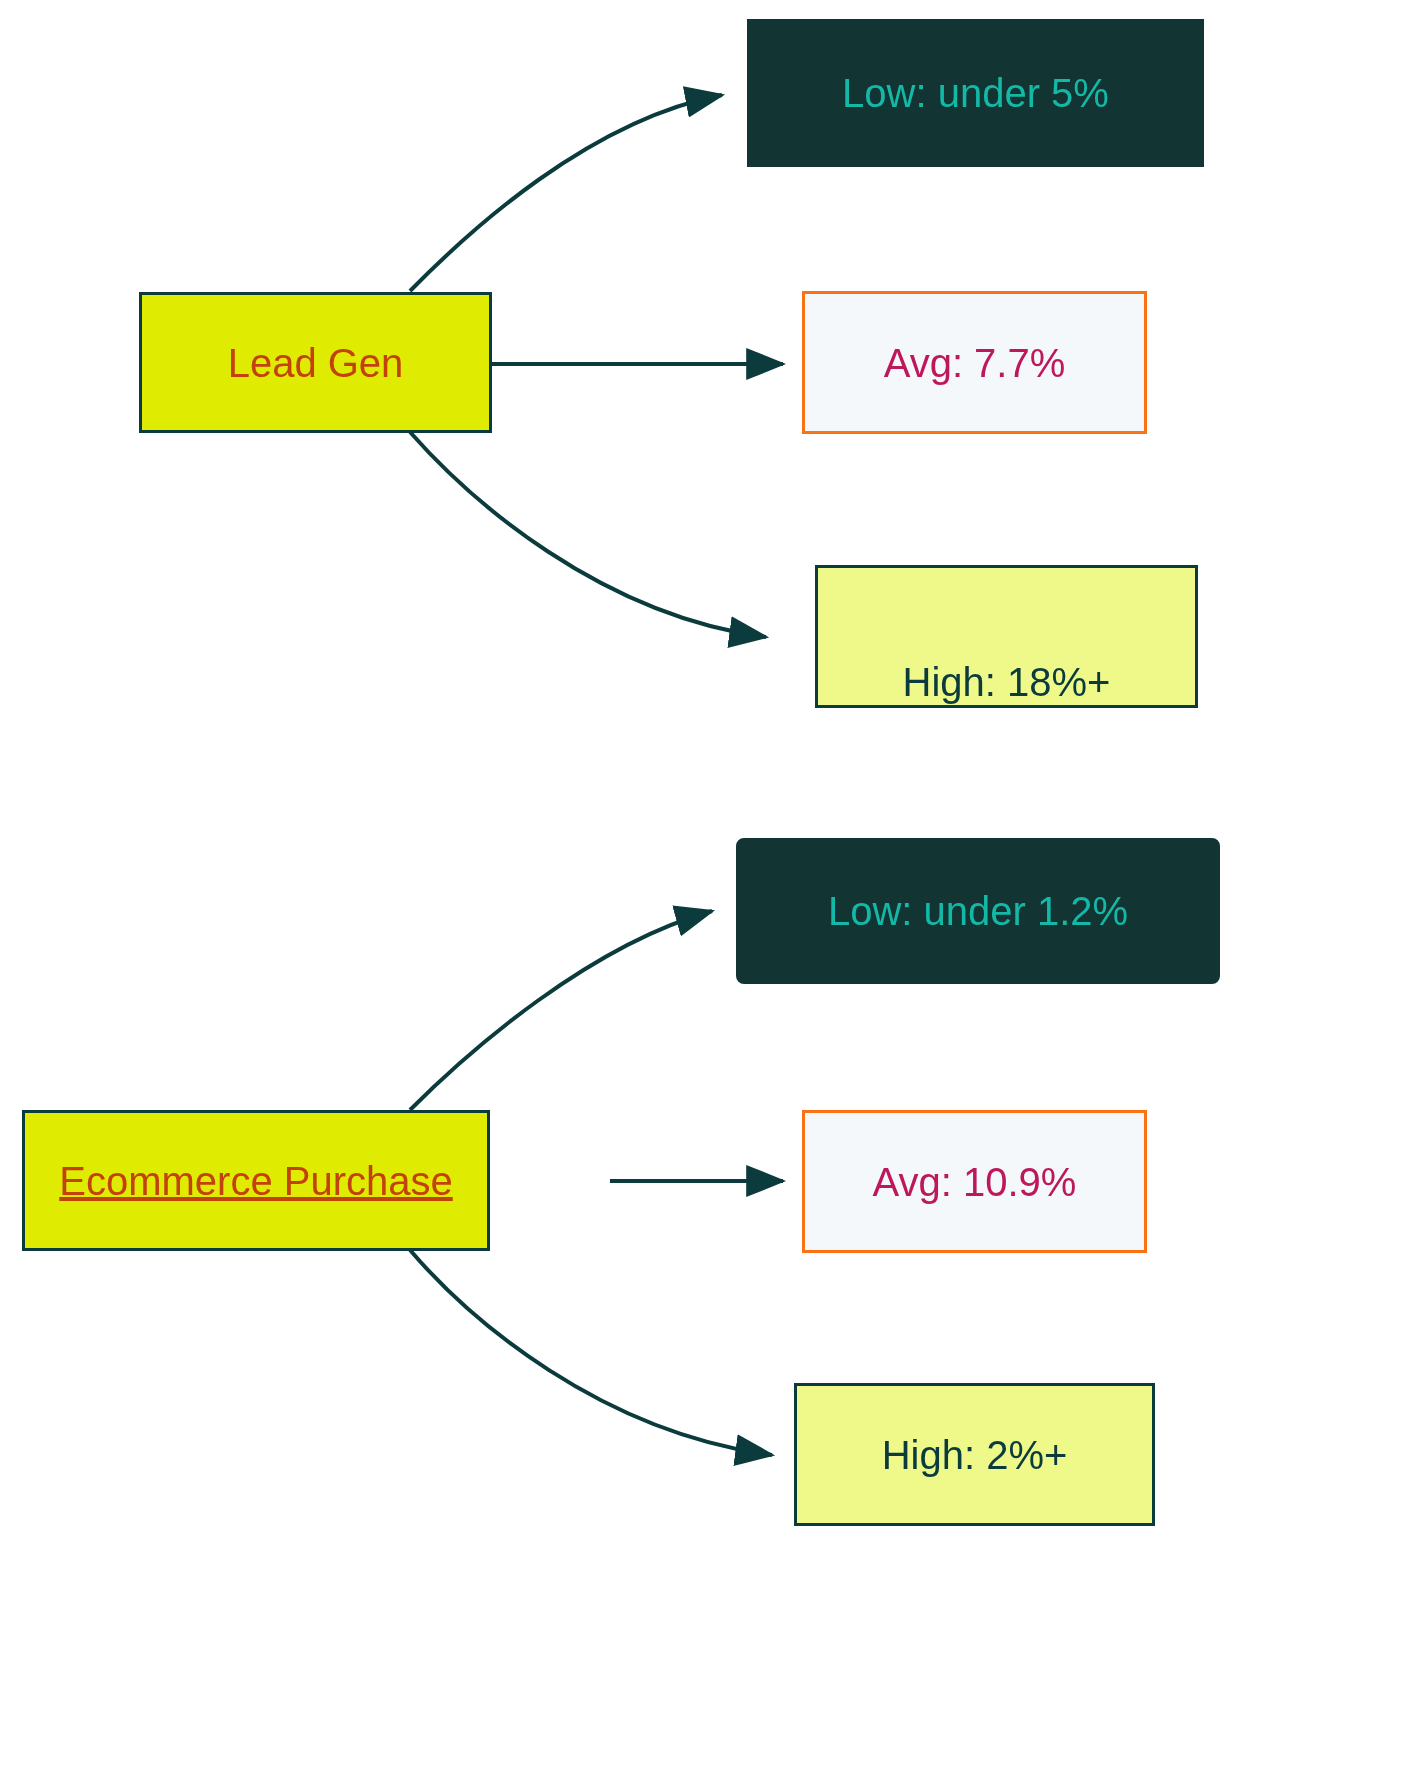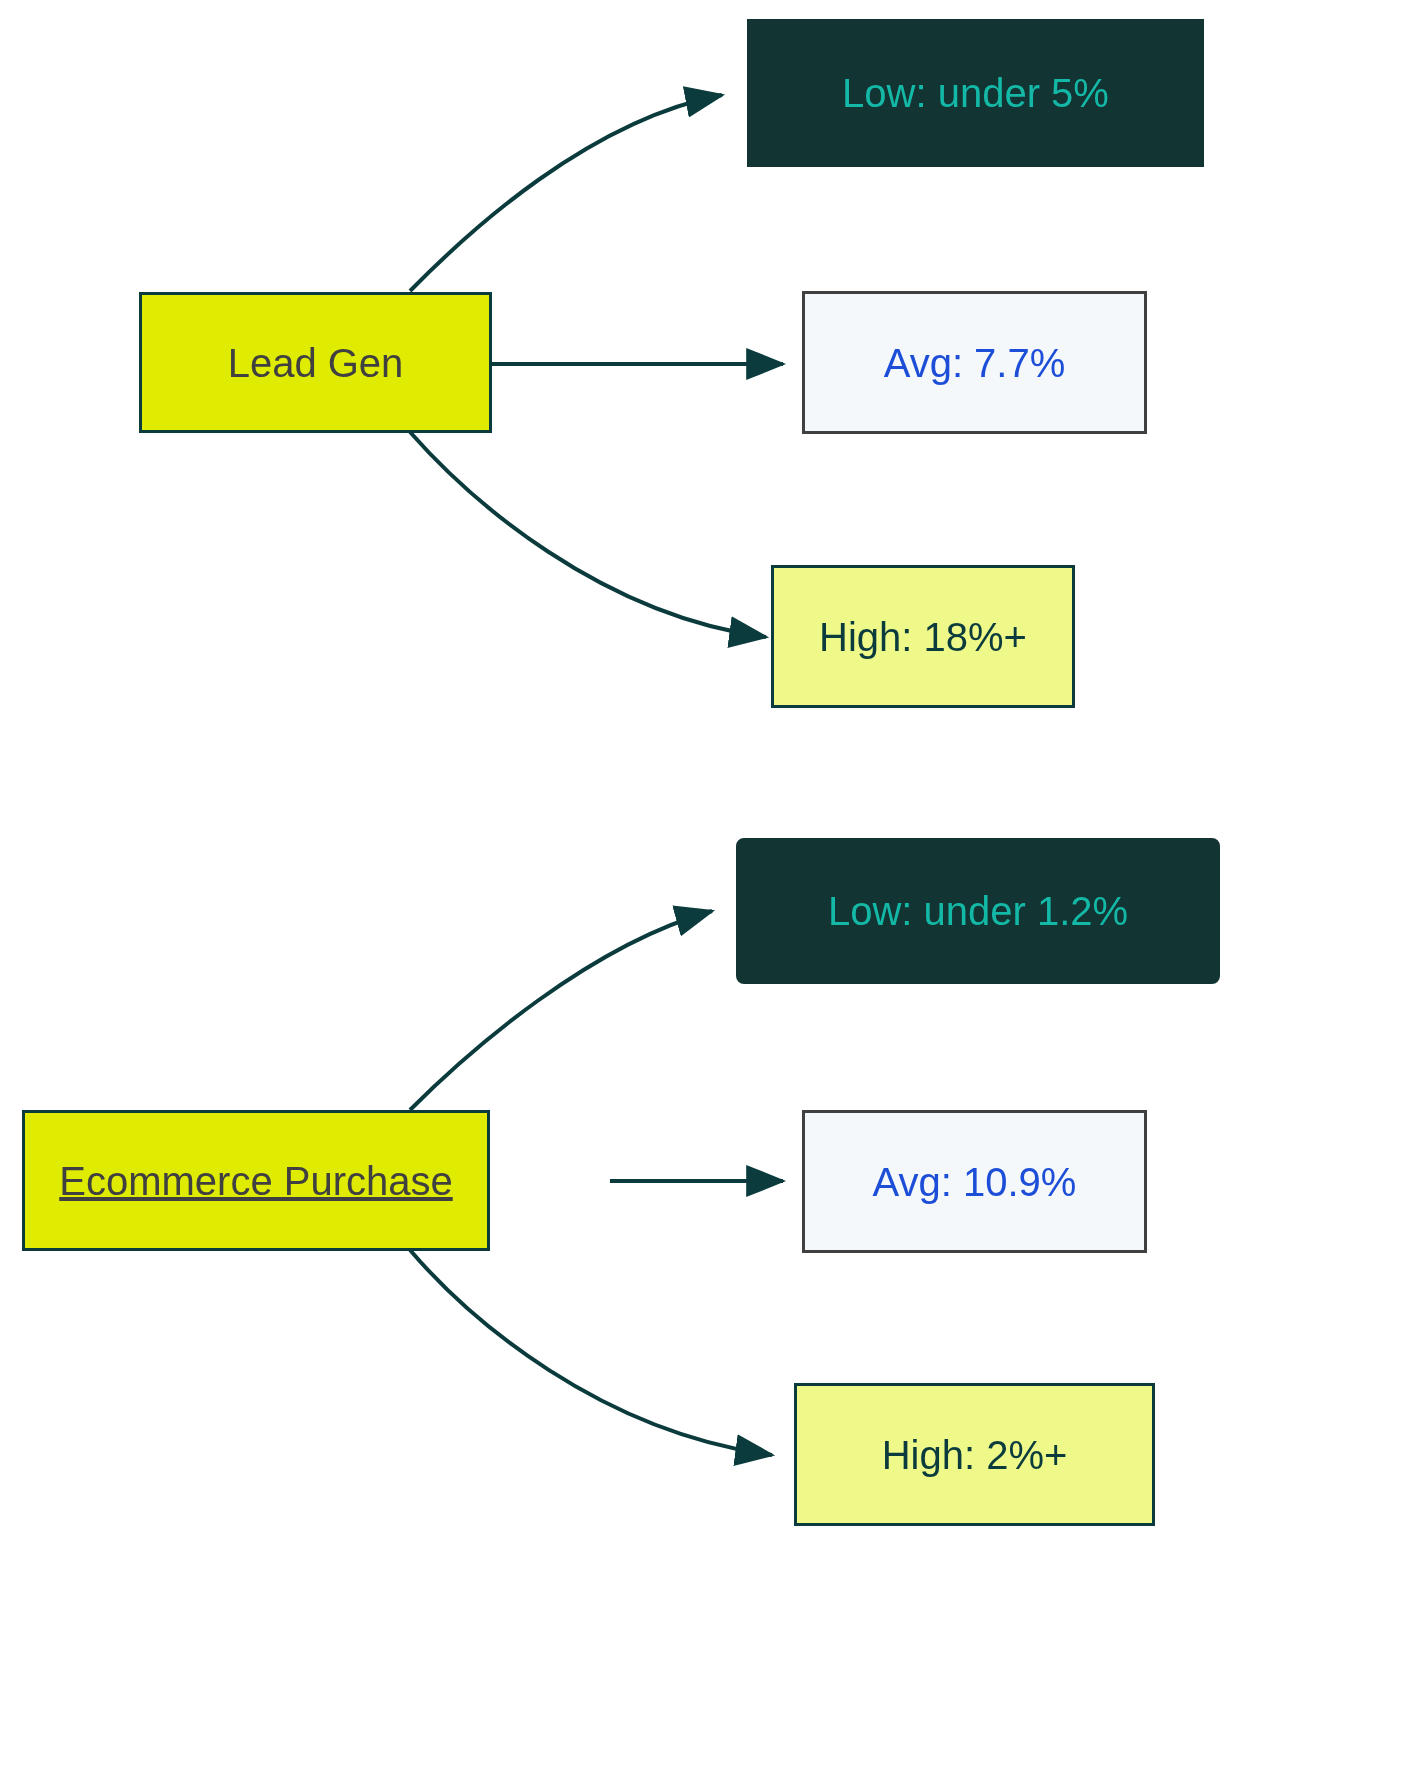--- a/index.html
+++ b/index.html
@@ -40,33 +40,33 @@
   }
   .node-label {
     display: block;
     padding: 0 10px;
     white-space: nowrap;
   }
   
   .node.source {
     background: #dfeb00;
     border: 3px solid #0b3b3c;
-    color: #404040;
+    color: #c2410c;
     font-size: 40px;
   }
   .node.low {
     background: #123433;
     border: 3px solid #123433;
     color: #14b8a6;
     font-size: 40px;
   }
   .node.avg {
     background: #f5f8fa;
-    border: 3px solid #404040;
-    color: #1d4ed8;
+    border: 3px solid #f97316;
+    color: #be185d;
     font-size: 40px;
   }
   .node.high {
     background: #eef98a;
     border: 3px solid #0b3b3c;
     color: #0b3b3c;
     font-size: 40px;
   }
 </style>
 </head>
@@ -95,21 +95,21 @@
   </div>
 
   <div class="node low" style="left:747px; top:19px; width:457px; height:148px;">
     <span class="node-label">Low: under 5%</span>
   </div>
 
   <div class="node avg" style="left:802px; top:291px; width:345px; height:143px;">
     <span class="node-label">Avg: 7.7%</span>
   </div>
 
-  <div class="node high" style="left:771px; top:565px; width:304px; height:143px;">
+  <div class="node high" style="left:815px; top:565px; width:383px; height:143px;align-items:flex-end;">
     <span class="node-label">High: 18%+</span>
   </div>
 
   <div class="node source" style="left:22px; top:1110px; width:468px; height:141px;text-decoration:underline;">
     <span class="node-label">Ecommerce Purchase</span>
   </div>
 
   <div class="node low" style="left:736px; top:838px; width:484px; height:146px;border-radius:8px;">
     <span class="node-label">Low: under 1.2%</span>
   </div>

